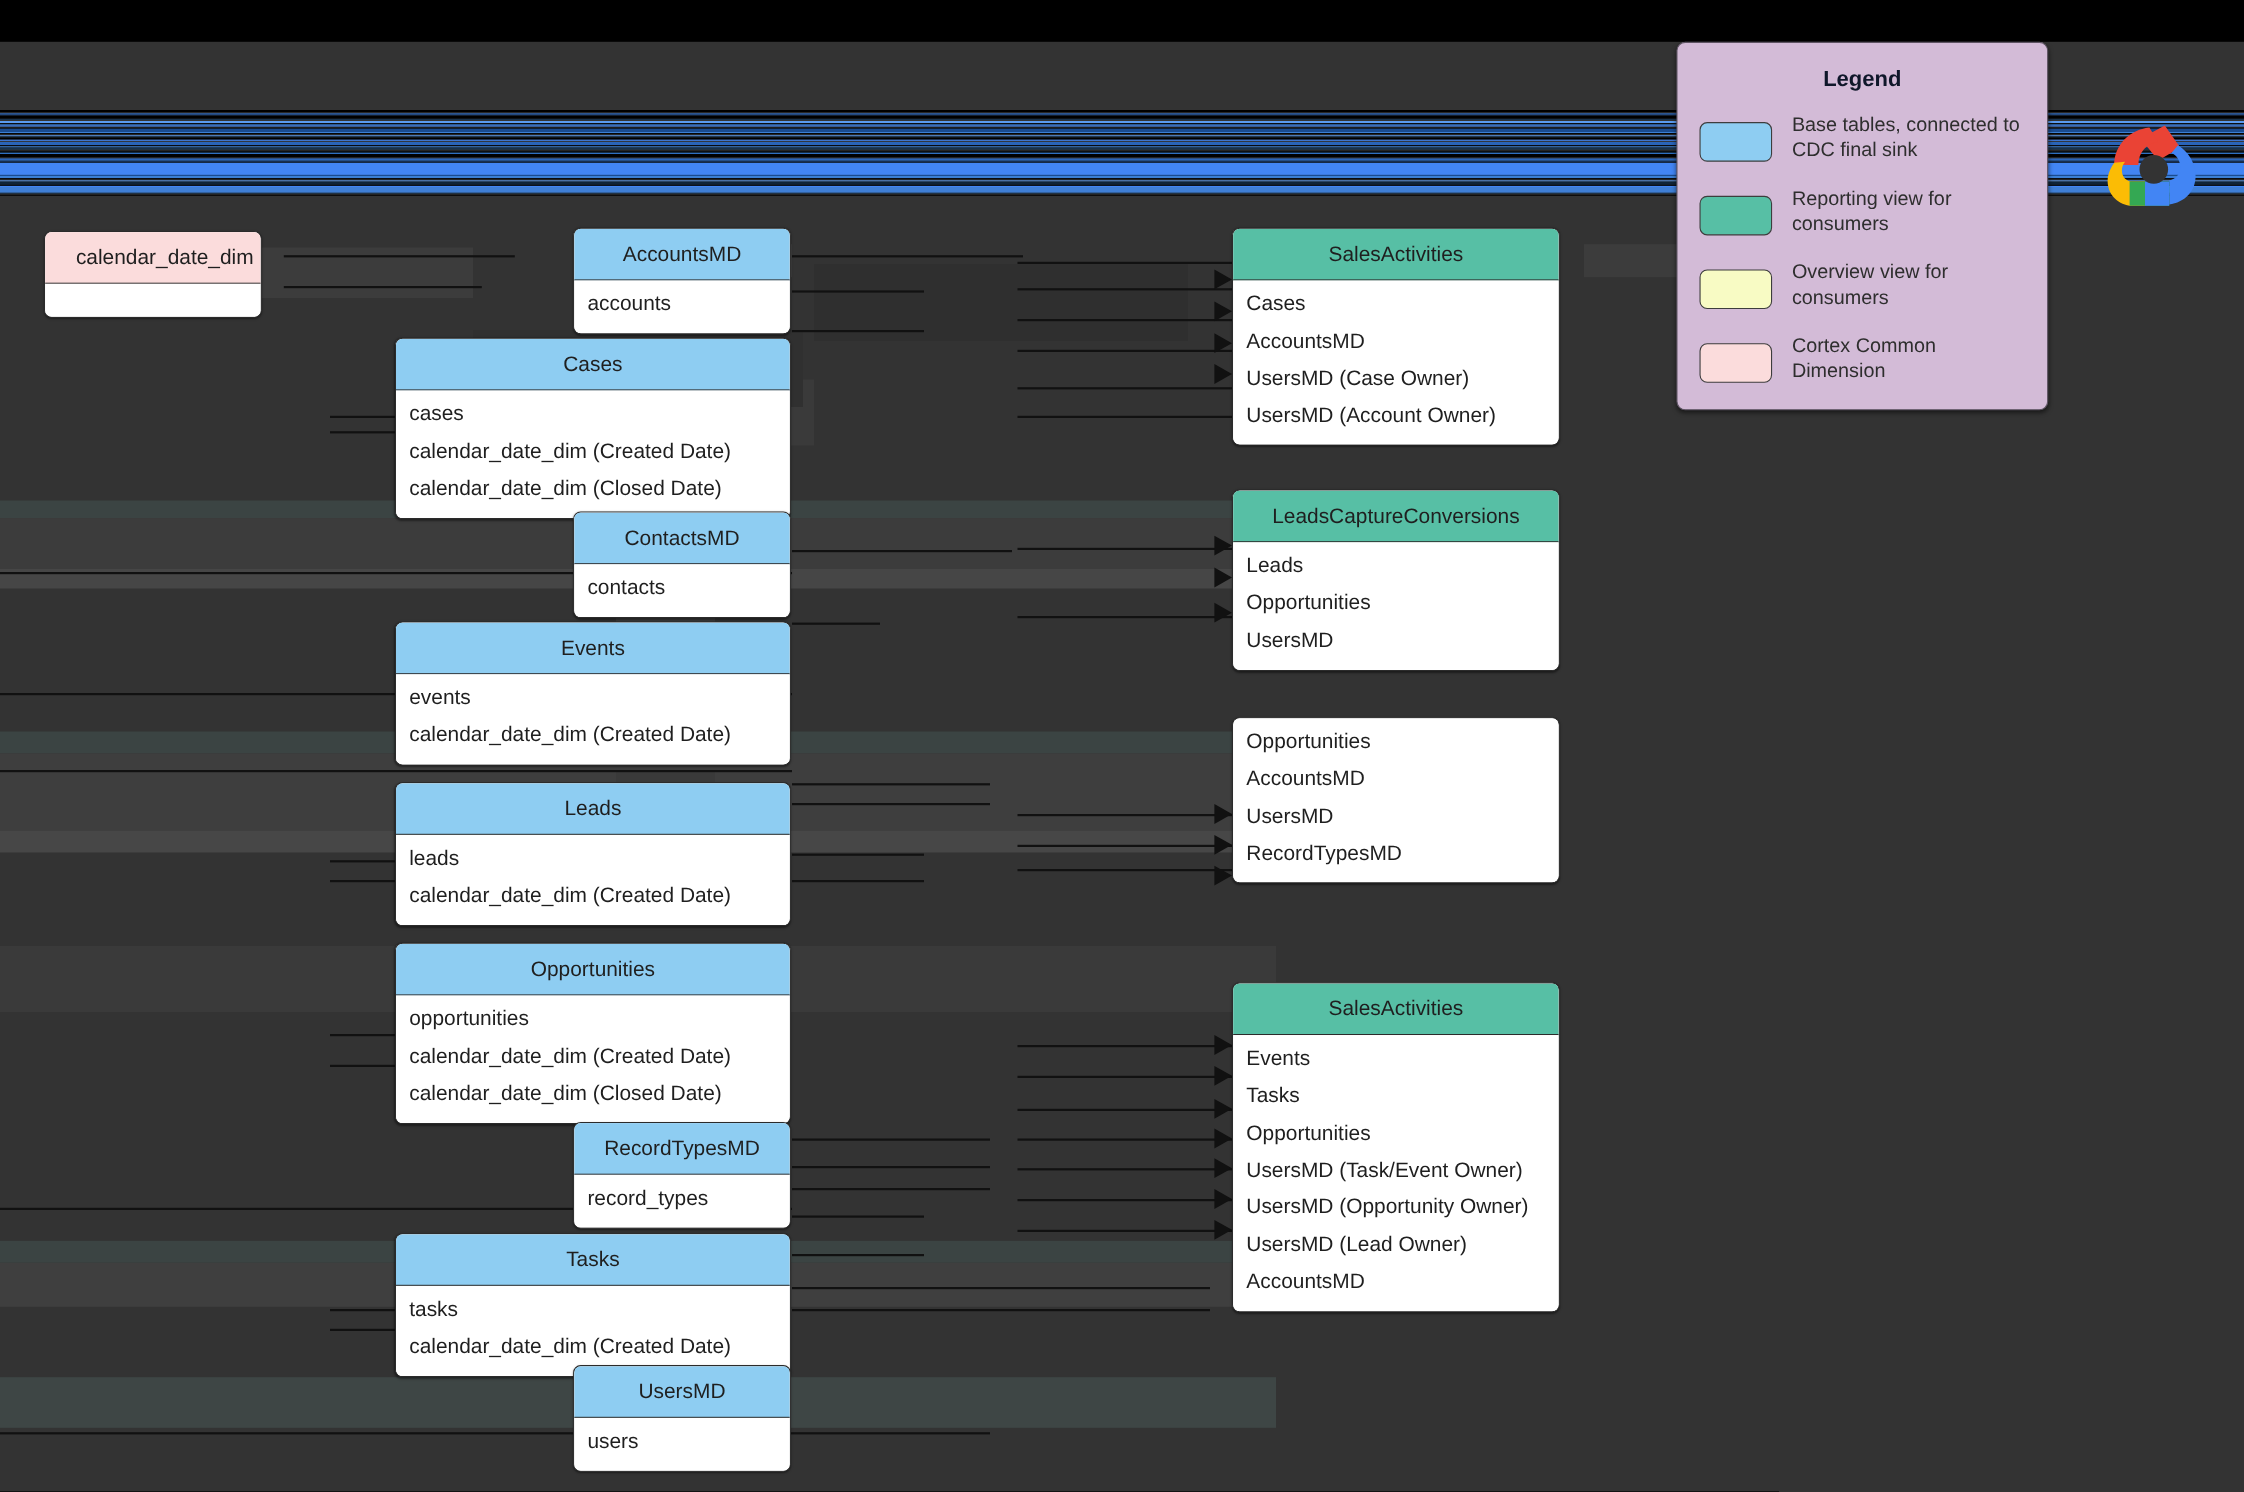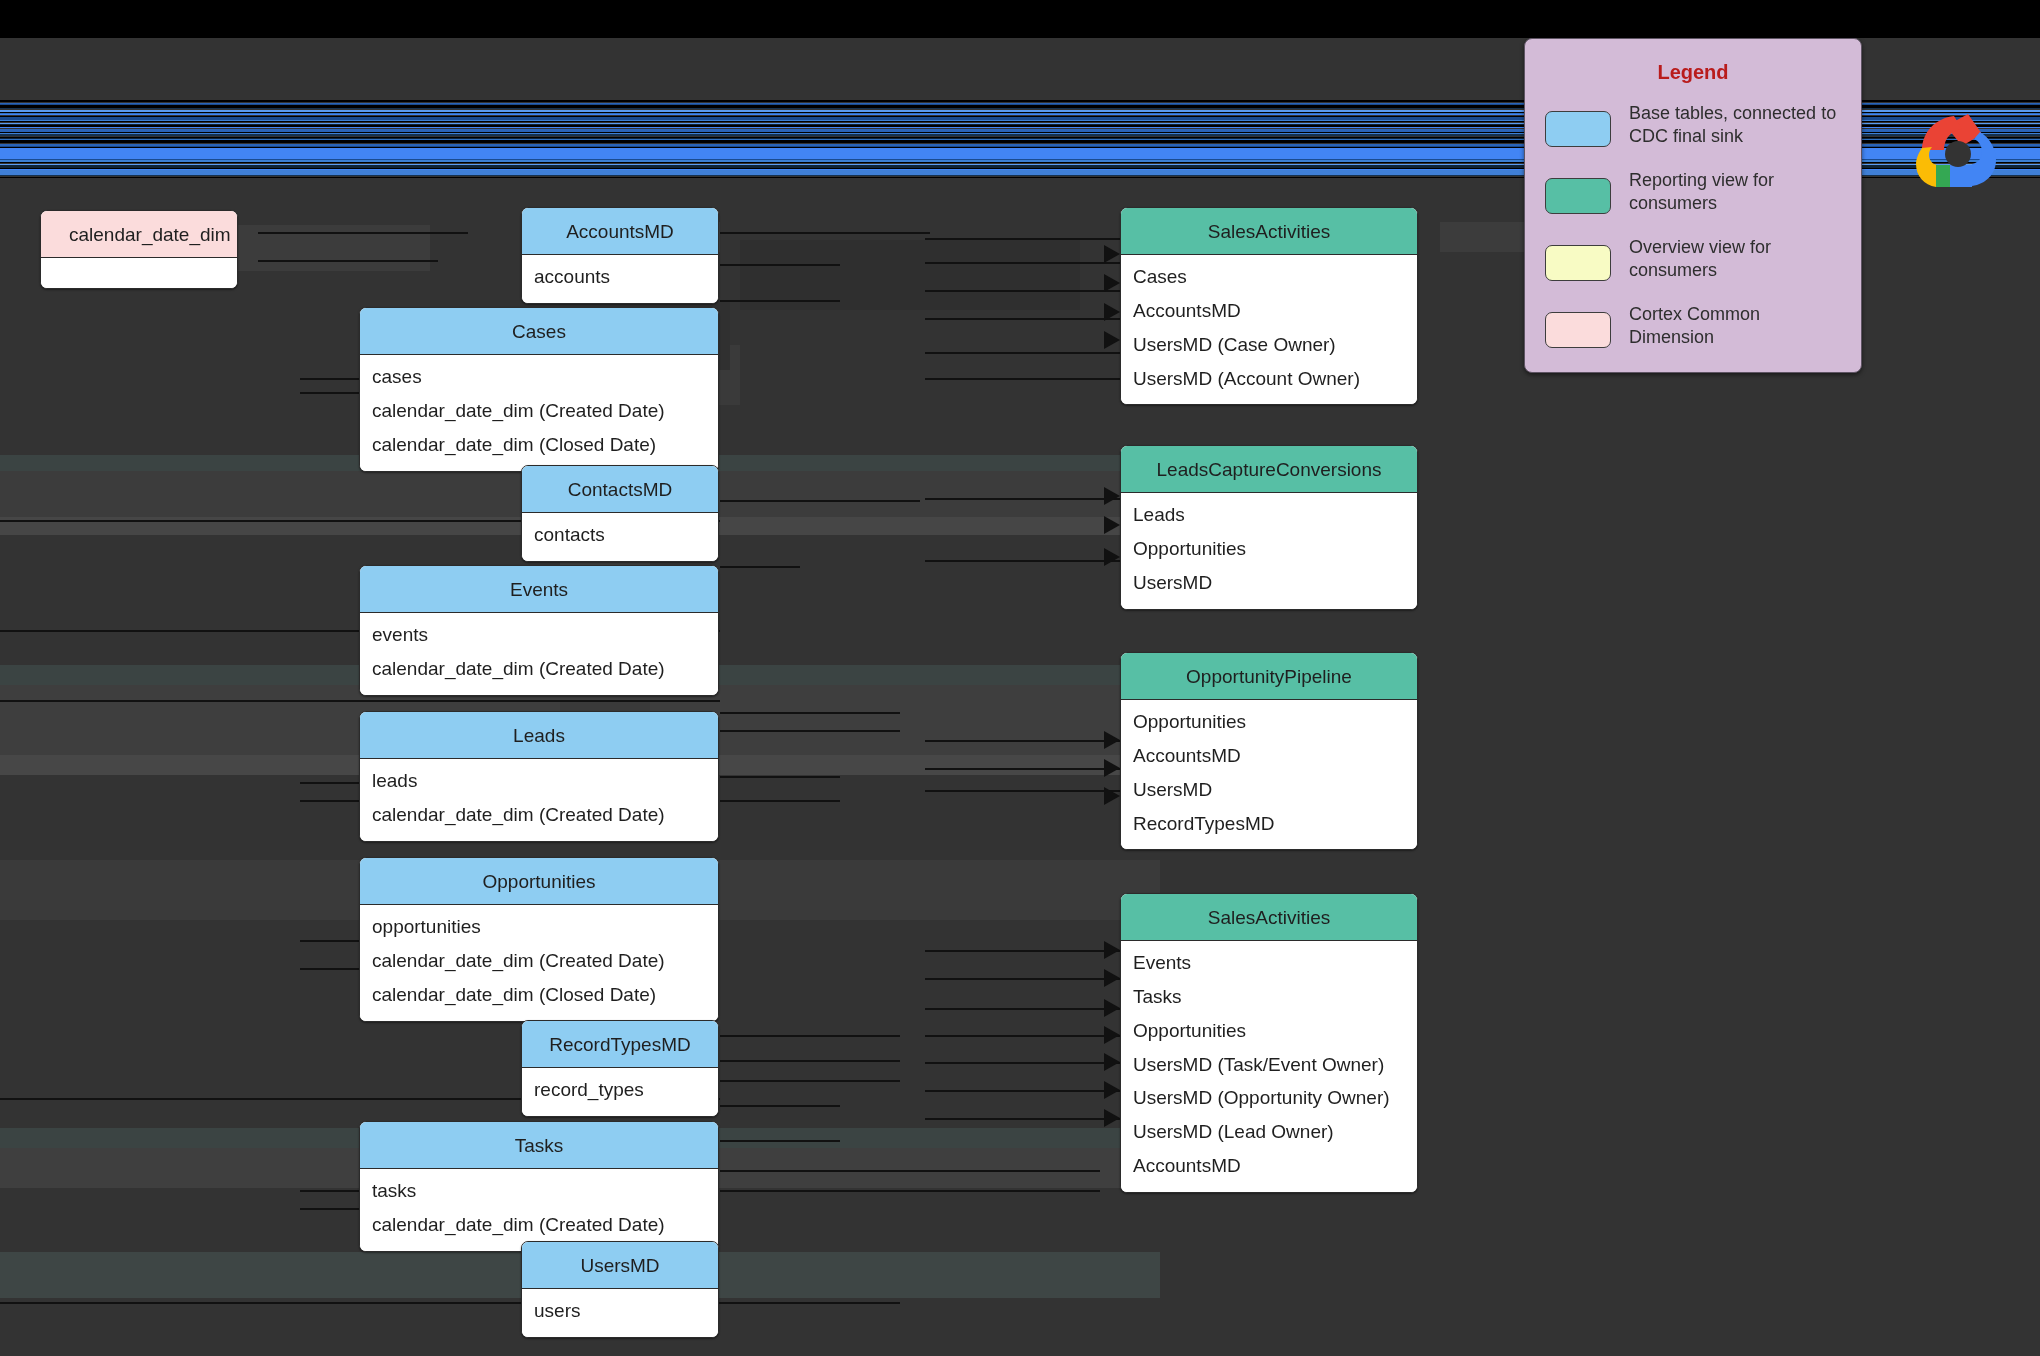--- a/index.html
+++ b/index.html
@@ -96,21 +96,21 @@
     background: #d3bbd7;
     border: 1px solid #5e5463;
     border-radius: 8px;
     padding: 16px 20px 20px 20px;
     box-shadow: 0 2px 4px rgba(0,0,0,0.5);
   }
   #legend .legend-title {
     text-align: center;
     font-size: 20px;
     font-weight: bold;
-    color: #b91c1c;
+    color: #0f172a;
     margin: 6px 0 18px 0;
   }
   .legend-row {
     display: flex;
     align-items: flex-end;
     gap: 18px;
     margin-bottom: 22px;
   }
   .legend-row:last-child { margin-bottom: 4px; }
   .legend-swatch {
@@ -359,21 +359,20 @@
       </div>
       <div class="node t-report" style="left: 1120px; top: 445px; width: 298px;">
         <div class="node-title">LeadsCaptureConversions</div>
         <div class="node-body">
           <div class="node-row">Leads</div>
           <div class="node-row">Opportunities</div>
           <div class="node-row">UsersMD</div>
         </div>
       </div>
       <div class="node t-report" style="left: 1120px; top: 652px; width: 298px;">
-        <div class="node-title">OpportunityPipeline</div>
         <div class="node-body">
           <div class="node-row">Opportunities</div>
           <div class="node-row">AccountsMD</div>
           <div class="node-row">UsersMD</div>
           <div class="node-row">RecordTypesMD</div>
         </div>
       </div>
       <div class="node t-report" style="left: 1120px; top: 893px; width: 298px;">
         <div class="node-title">SalesActivities</div>
         <div class="node-body">

